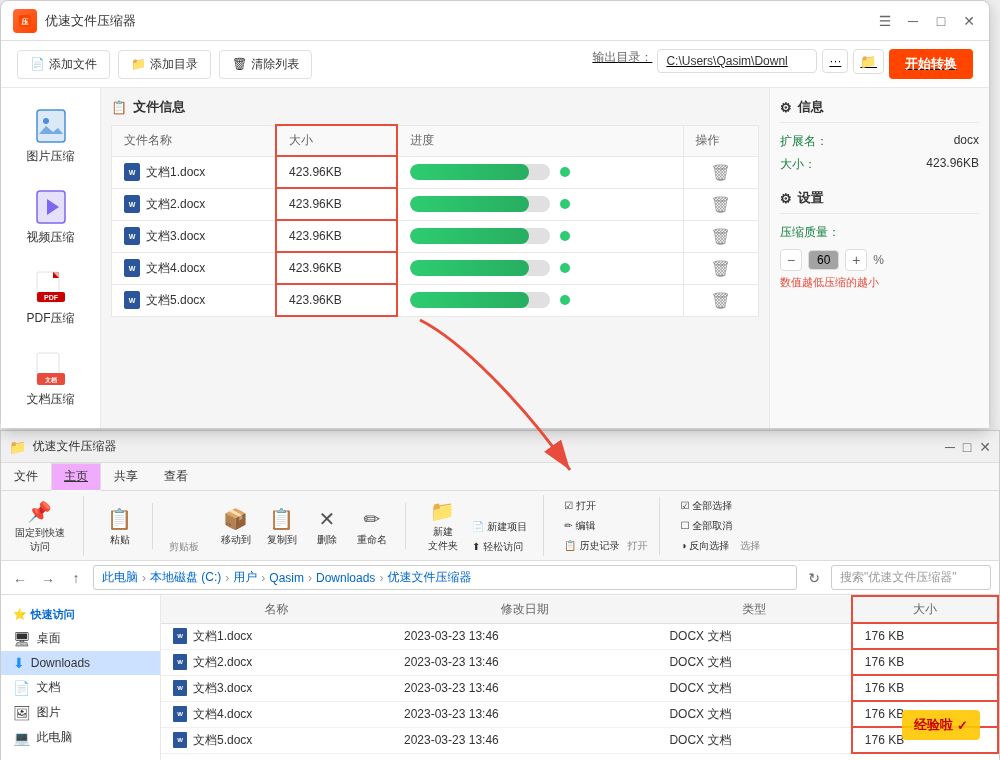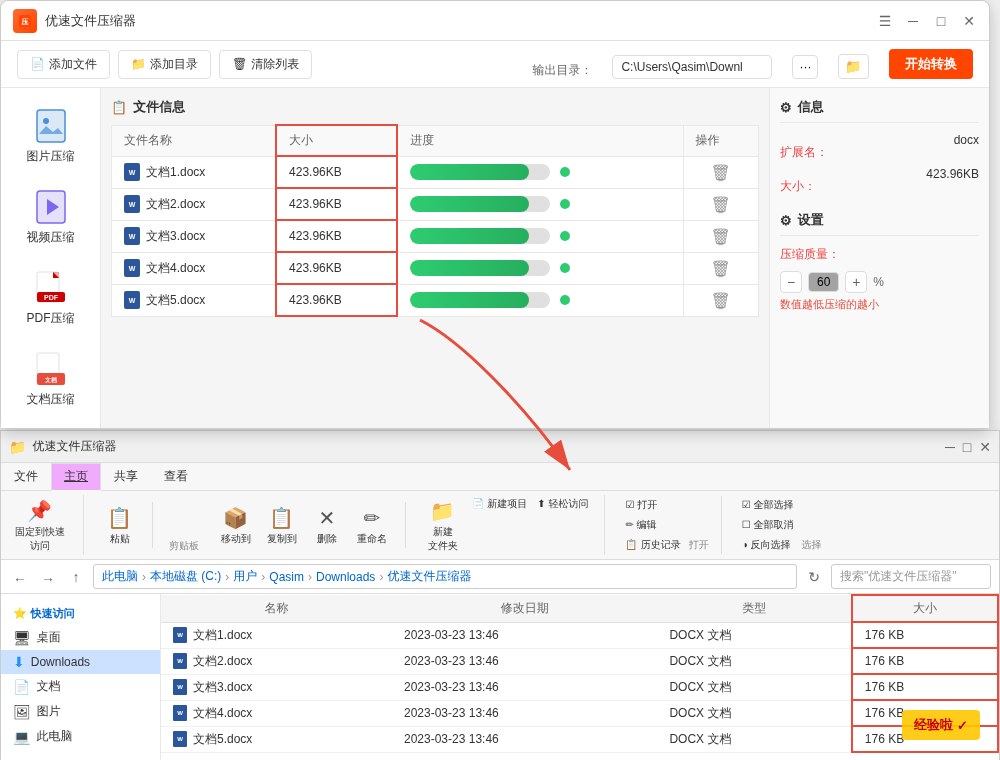--- a/index.html
+++ b/index.html
@@ -64,21 +64,21 @@
       padding: 5px 12px;
       border: 1px solid #e0e0e0;
       border-radius: 4px;
       background: white;
       cursor: pointer;
       font-size: 12px;
       color: #333;
       display: flex; align-items: center; gap: 4px;
     }
     .toolbar-right {
-      display: flex; align-items: flex-end; gap: 20px;
+      display: flex; align-items: flex-start; gap: 5px; text-decoration: underline;
     }
     .output-label { color: #666; font-size: 12px; }
     .output-path {
       background: white;
       border: 1px solid #ddd;
       border-radius: 4px;
       padding: 4px 8px;
       font-size: 12px;
       color: #333;
       width: 160px;
@@ -245,21 +245,21 @@
       margin-bottom: 10px;
       padding-bottom: 6px;
       border-bottom: 1px solid #e8e8e8;
     }
     .panel-row {
       display: flex;
       justify-content: space-between;
       margin-bottom: 6px;
       font-size: 12px;
     }
-    .panel-label { color: #ef4444; margin-top: 11px; }
+    .panel-label { color: #15803d; }
     .panel-value { color: #333; }
 
     .quality-control {
       display: flex;
       align-items: center;
       gap: 6px;
       margin-top: 8px;
     }
     .quality-btn {
       width: 22px; height: 22px;
@@ -817,21 +817,21 @@
           <div class="ribbon-item-icon">✏</div>
           <div class="ribbon-item-label">重命名</div>
         </div>
       </div>
 
       <div class="ribbon-group">
         <div class="ribbon-item">
           <div class="ribbon-item-icon">📁</div>
           <div class="ribbon-item-label">新建<br>文件夹</div>
         </div>
-        <div style="display:flex;flex-direction:row;gap:2px;">
+        <div style="display:flex;flex-direction:column;gap:2px;margin-top:23px;">
           <div class="ribbon-item-small">
             <span class="ribbon-sub-label">📄 新建项目</span>
           </div>
           <div class="ribbon-item-small">
             <span class="ribbon-sub-label">⬆ 轻松访问</span>
           </div>
         </div>
       </div>
 
       <div class="ribbon-group">

